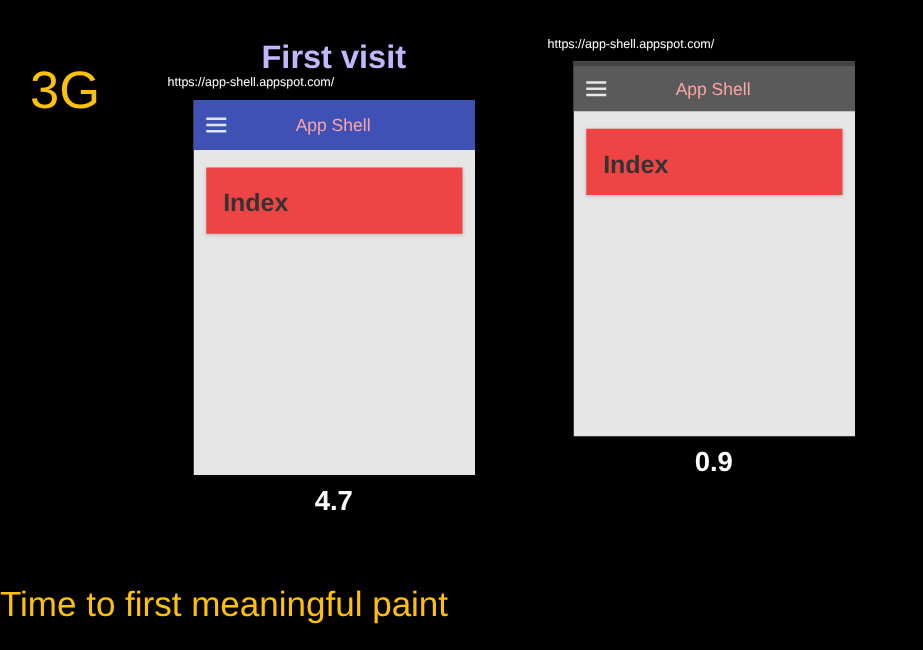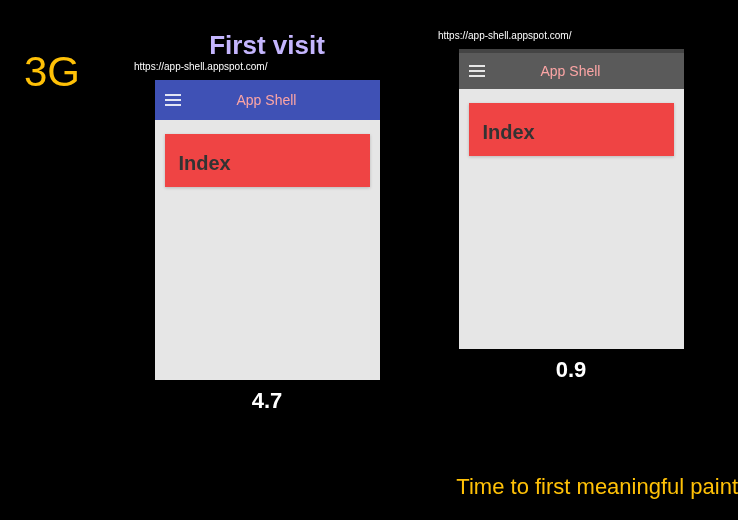--- a/index.html
+++ b/index.html
@@ -98,23 +98,23 @@
       color: #fff;
       font-size: 22px;
       font-weight: bold;
       margin-top: 8px;
     }
     .caption {
       position: absolute;
       bottom: 20px;
       left: 0;
       right: 0;
-      text-align: right;
+      text-align: left;
       color: #ffc107;
-      font-size: 22px;
+      font-size: 28px;
     }
   </style>
 </head>
 <body>
 
 <div class="badge-3g">3G</div>
 
 <div class="columns">
 
   <div class="col">

